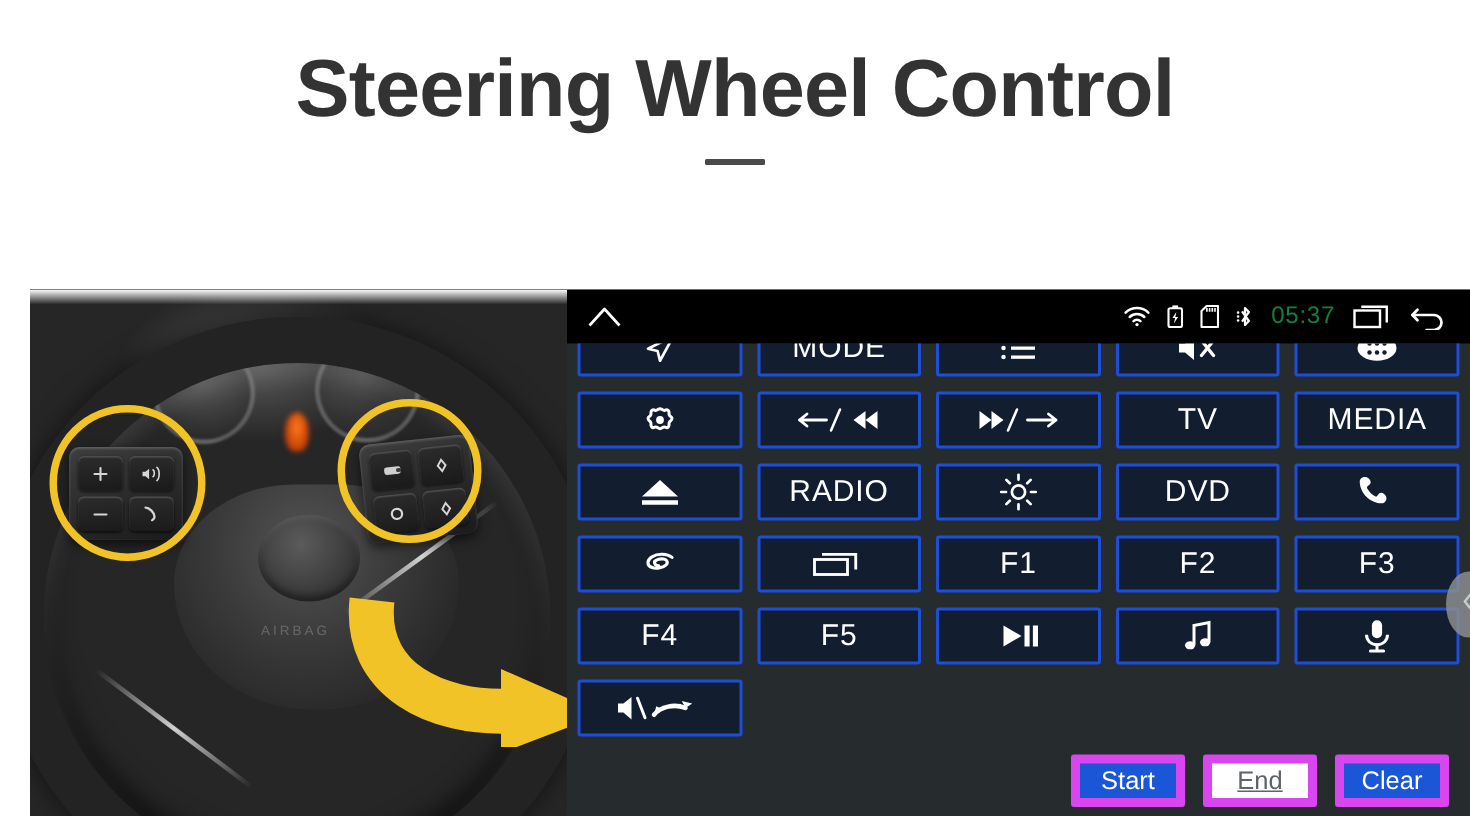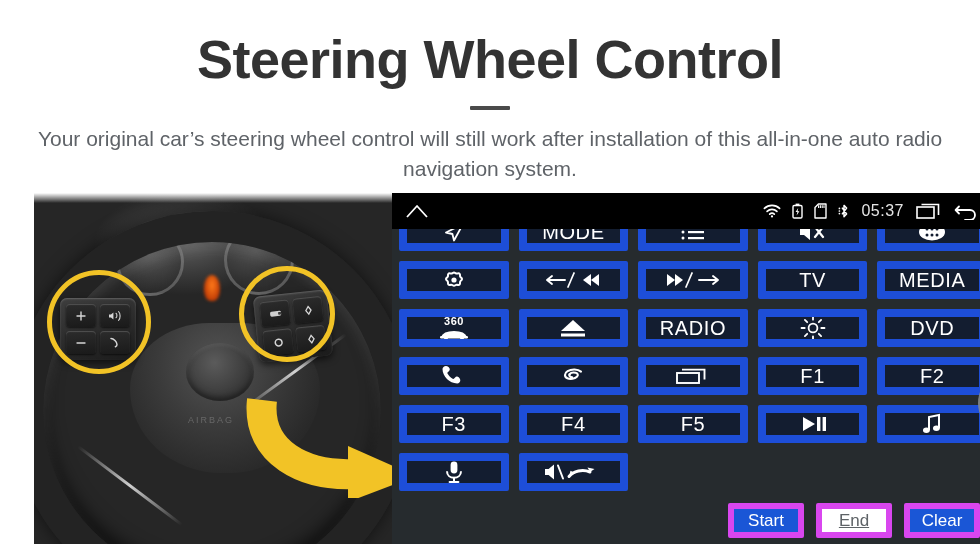--- a/index.html
+++ b/index.html
@@ -51,21 +51,21 @@
     width: 980px; height: 351px;
     display: flex;
   }
 
   
   #wheel-photo {
     position: relative;
     width: 378px; height: 351px;
     overflow: hidden;
     background: #1a1a1a;
-    margin-left: 34px;
+    margin-left: 20px;
     flex: 0 0 358px;
   }
   #wheel-scene {
     position: absolute; inset: 0;
     background:
       radial-gradient(ellipse 120px 70px at 42% 14%, #5d5d5d 0%, #3a3a3a 45%, #262626 75%),
       radial-gradient(ellipse 110px 65px at 70% 13%, #575757 0%, #383838 45%, #242424 78%),
       linear-gradient(180deg, #3c3c3c 0%, #2e2e2e 22%, #1f1f1f 55%, #141414 100%);
   }
   
@@ -186,42 +186,42 @@
     height: 36px;
     background: #000000;
     display: flex; align-items: center;
     padding: 0 14px 0 12px;
     color: #ffffff;
   }
   #status-left { display: flex; align-items: center; }
   #status-spacer { flex: 1 1 auto; }
   #status-right { display: flex; align-items: center; gap: 11px; }
   .sb-icon { display: inline-flex; align-items: center; justify-content: center; }
-  #status-clock { font-size: 16px; letter-spacing: 0.5px; color: #e5e5e5; }
+  #status-clock { font-size: 16px; letter-spacing: 0.5px; color: #15803d; }
 
   
   #grid-wrap {
     position: relative;
     padding: 0 7px;
     height: 272px;
     overflow: hidden;
   }
   #btn-grid {
     position: absolute;
     left: 7px; top: -16px;
     width: 588px;
     display: grid;
     grid-template-columns: repeat(5, 1fr);
     grid-auto-rows: 38px;
     column-gap: 10px;
     row-gap: 10px;
   }
   .fn-btn {
     background: #131d30;
-    border: 8px solid #1d4ed8;
+    border: 2px solid #1d4ed8;
     border-radius: 2px;
     display: flex; align-items: center; justify-content: center;
     color: #ffffff;
     font-size: 20px;
     letter-spacing: 0.6px;
     user-select: none;
     overflow: hidden;
   }
   .fn-btn.is-blank { background: transparent; border: none; }
   .fn-btn svg { display: block; }
@@ -263,21 +263,20 @@
   }
 </style>
 </head>
 <body>
 
 <div id="page">
 
   <div id="header">
     <h1 id="page-title">Steering Wheel Control</h1>
     <div id="title-rule"></div>
-    <p id="page-subtitle">Your original car’s steering wheel control will still work after installation of this all-in-one auto radio navigation system.</p>
   </div>
 
   <div id="content">
 
     <div id="wheel-photo">
       <div id="wheel-scene"></div>
       <div class="gauge" id="gauge-left"></div>
       <div class="gauge" id="gauge-right"></div>
       <div id="warn-light"></div>
 
@@ -481,31 +480,20 @@
                 <path d="M31 3 L25 17" stroke="#ffffff" stroke-width="1.7" stroke-linecap="round"></path>
                 <path d="M38 10 H57 M57 10 L52 6 M57 10 L52 14" fill="none" stroke="#ffffff" stroke-width="1.9" stroke-linecap="round" stroke-linejoin="round"></path>
               </svg>
             </span>
           </div>
           <div class="fn-btn">TV</div>
           <div class="fn-btn">MEDIA</div>
 
           <div class="fn-btn">
             <span>
-              <svg width="40" height="30" viewBox="0 0 40 30" aria-hidden="true">
-                <text x="20" y="12" font-family="Liberation Sans, sans-serif" font-size="11" font-weight="bold" fill="#ffffff" text-anchor="middle">360</text>
-                <path d="M7 24 q2-6 13-6 t13 6 z" fill="#ffffff"></path>
-                <rect x="6" y="23" width="28" height="2.4" rx="1.2" fill="#ffffff"></rect>
-                <circle cx="12" cy="26" r="2" fill="#ffffff"></circle>
-                <circle cx="28" cy="26" r="2" fill="#ffffff"></circle>
-              </svg>
-            </span>
-          </div>
-          <div class="fn-btn">
-            <span>
               <svg width="34" height="22" viewBox="0 0 34 22" aria-hidden="true">
                 <path d="M17 3 L29 14 H5 Z" fill="#ffffff"></path>
                 <rect x="5" y="16.5" width="24" height="3" fill="#ffffff"></rect>
               </svg>
             </span>
           </div>
           <div class="fn-btn">RADIO</div>
           <div class="fn-btn">
             <span>
               <svg width="28" height="28" viewBox="0 0 28 28" aria-hidden="true">

